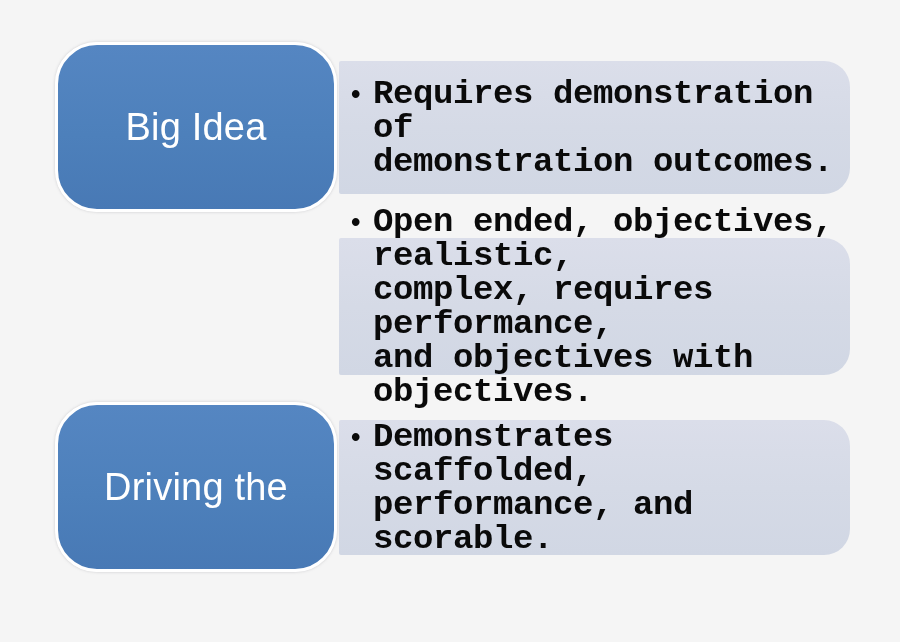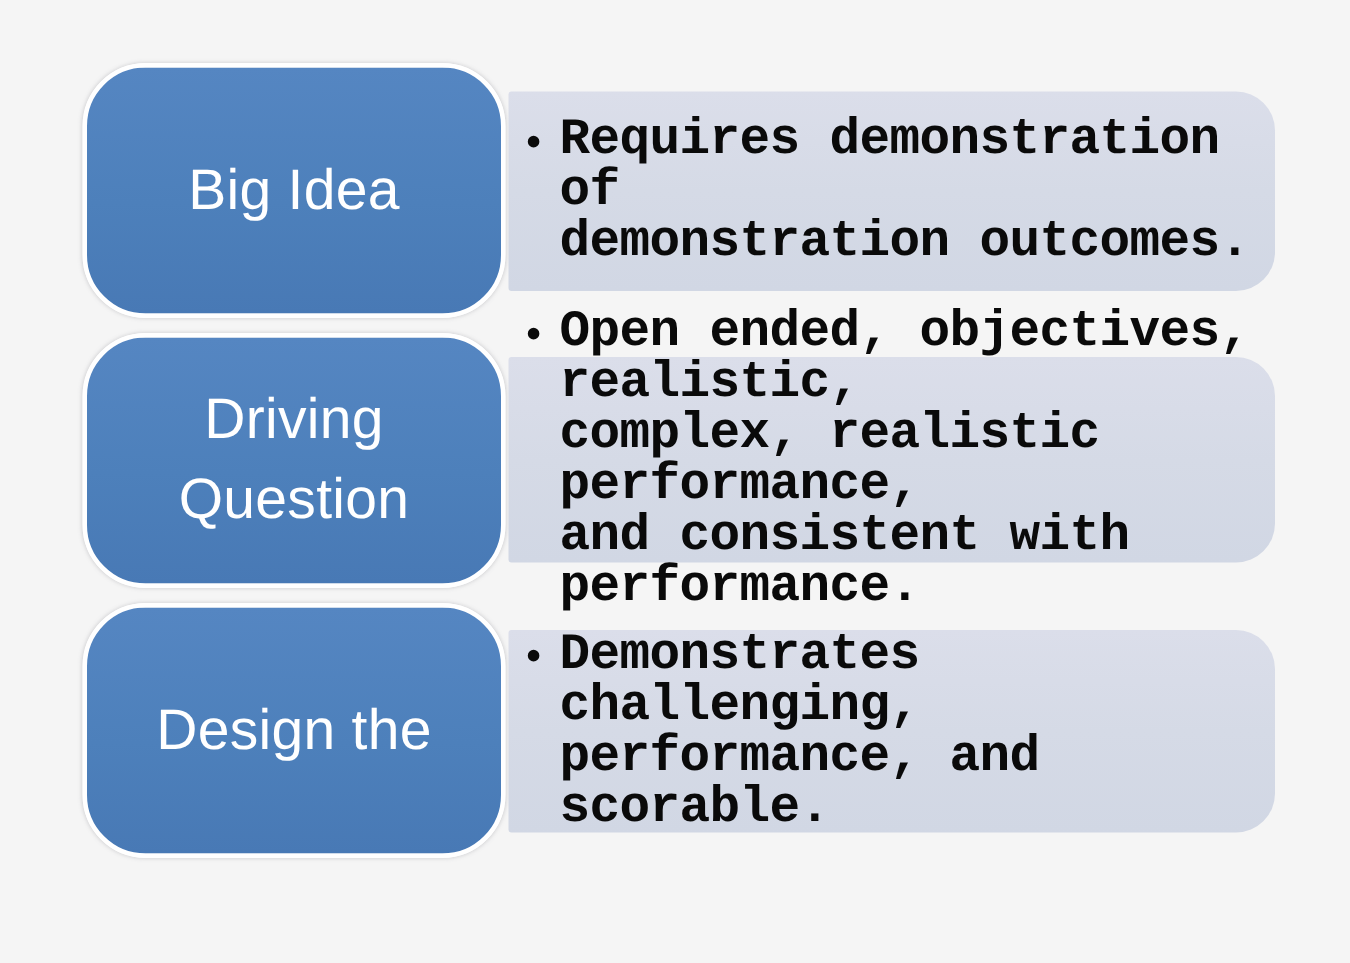--- a/index.html
+++ b/index.html
@@ -97,45 +97,39 @@
   <div class="panel r1">
     <div class="bullet-item">
       <span class="bullet">•</span>
       <div class="lines">
         <div>Requires demonstration of</div>
         <div>demonstration outcomes.</div>
       </div>
     </div>
   </div>
 
-  <div class="stage r2">
-    <div class="label">
-      <div>Driving</div>
-      <div>Question</div>
-    </div>
-  </div>
   <div class="panel r2">
     <div class="bullet-item">
       <span class="bullet">•</span>
       <div class="lines">
         <div>Open ended, objectives, realistic,</div>
-        <div>complex, realistic performance,</div>
-        <div>and consistent with performance.</div>
+        <div>complex, requires performance,</div>
+        <div>and objectives with objectives.</div>
       </div>
     </div>
   </div>
 
   <div class="stage r3">
     <div class="label">
-      <div>Design the</div>
+      <div>Driving the</div>
     </div>
   </div>
   <div class="panel r3">
     <div class="bullet-item">
       <span class="bullet">•</span>
       <div class="lines">
-        <div>Demonstrates challenging,</div>
+        <div>Demonstrates scaffolded,</div>
         <div>performance, and scorable.</div>
       </div>
     </div>
   </div>
 
 </div>
 
 </body></html>

